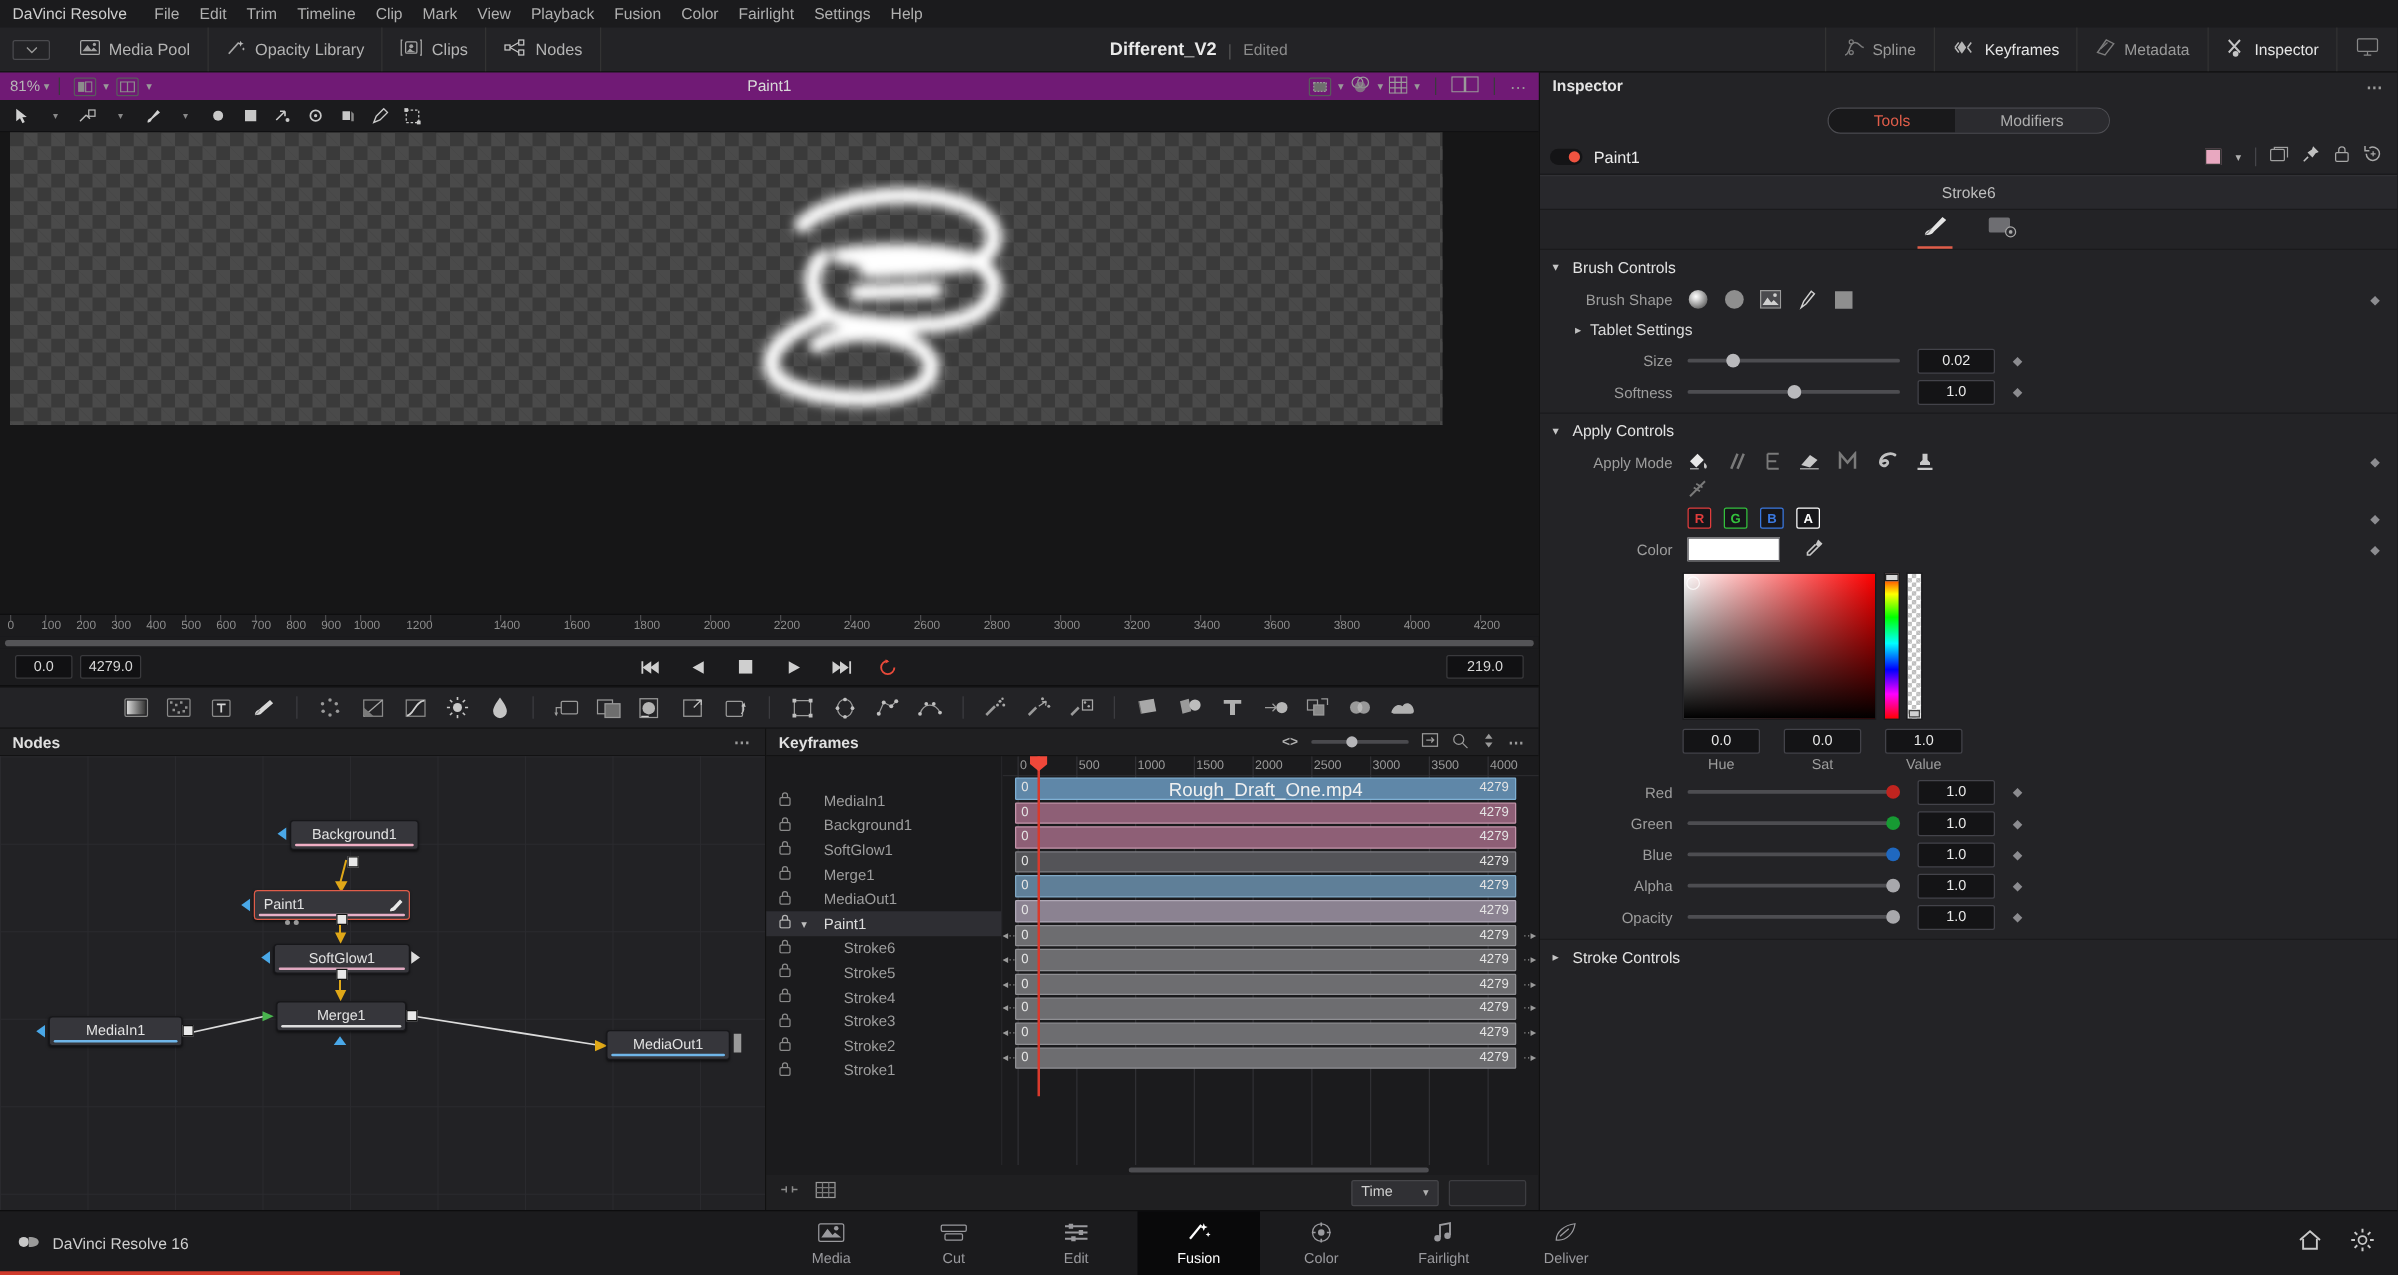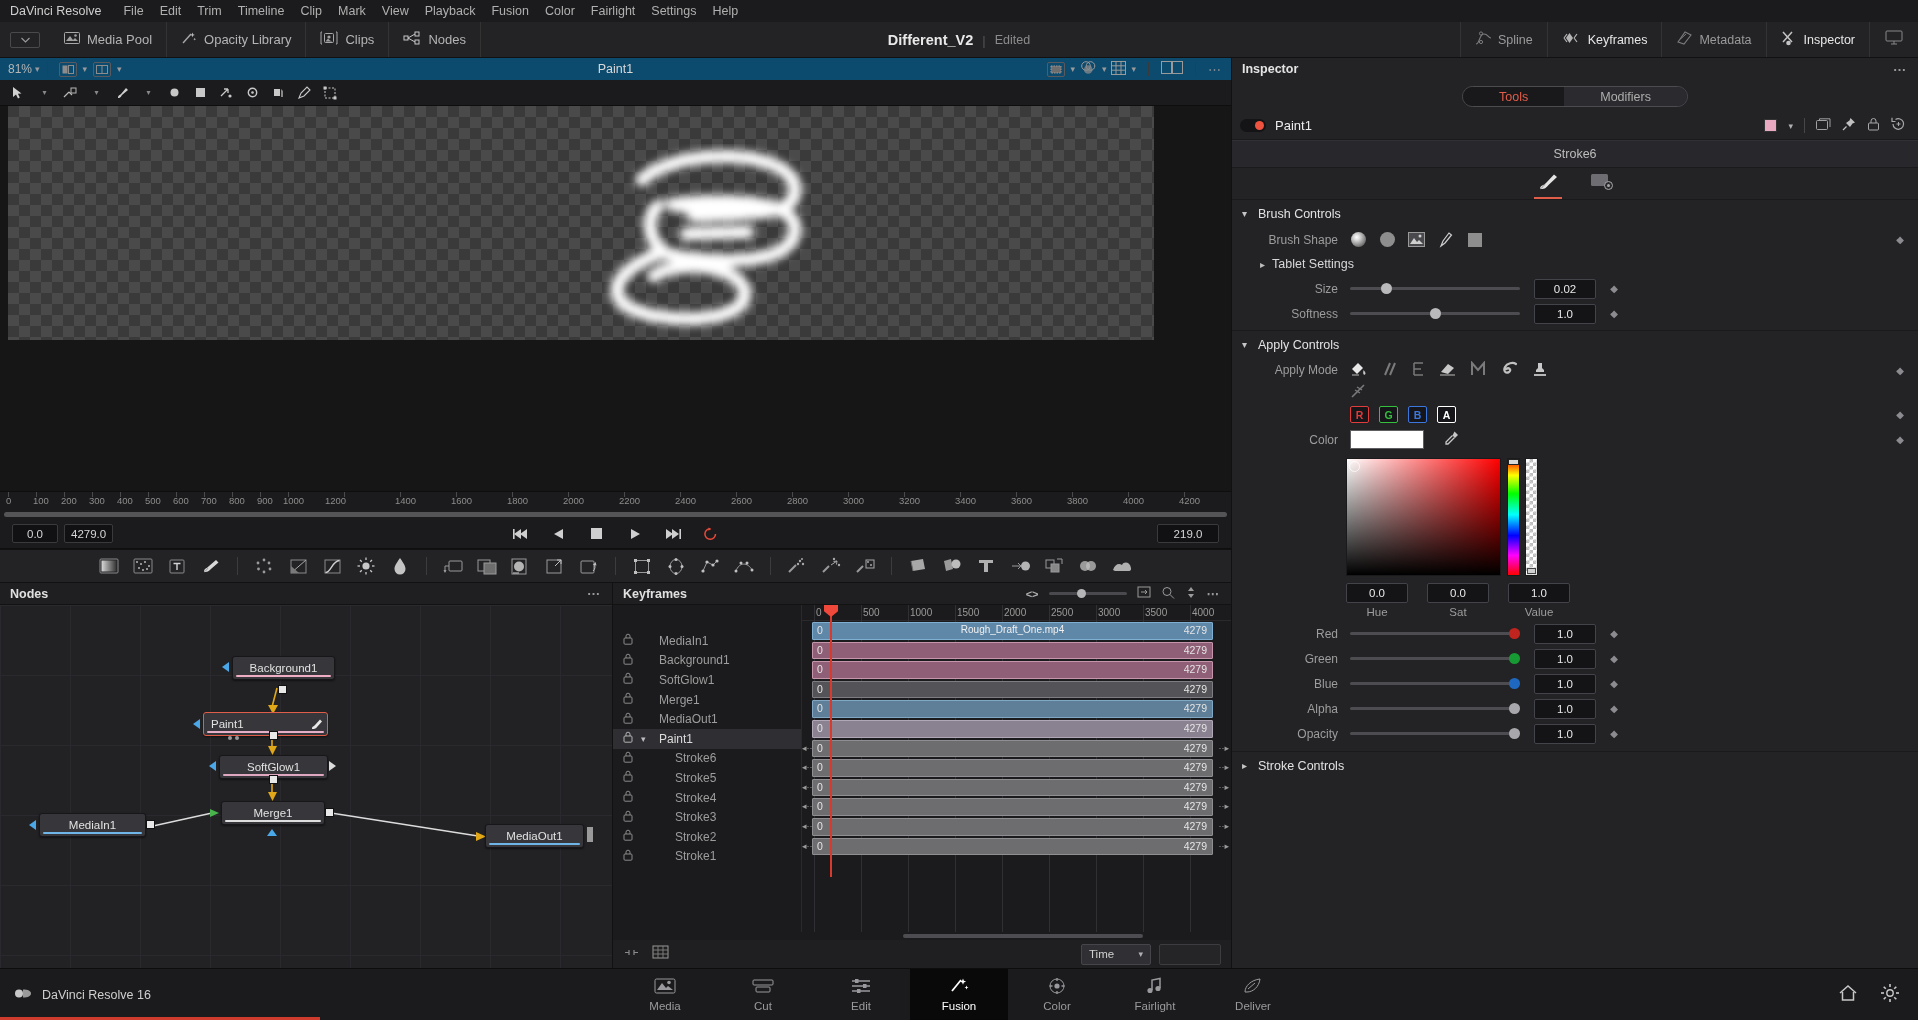--- a/index.html
+++ b/index.html
@@ -52,21 +52,21 @@
   .tt-rbtn.active { color: #e6e6e6; }
   .tt-rbtn svg { opacity: .85; }
 
   
   .body { flex: 1; display: flex; min-height: 0; }
   .leftcol { width: 1231px; display: flex; flex-direction: column; min-width: 0; background:#1b1b1d; }
   .rightcol { width: 687px; display: flex; flex-direction: column; background: #232326; border-left: 1px solid #111; }
 
   
   .viewer-head {
-    height: 22px; background: #0c4a6e; display: flex; align-items: center;
+    height: 22px; background: #701a75; display: flex; align-items: center;
     position: relative; flex: 0 0 22px; font-size: 12px;
   }
   .vh-zoom { display:flex; align-items:center; gap:3px; padding-left:8px; color:#b6b6b6; font-size:12px;}
   .vh-sep { width:1px; height:14px; background:#3a3a3d; margin:0 7px; }
   .vh-icons { display:flex; align-items:center; gap:6px; padding-left:4px; }
   .vh-title {
     position:absolute; left:0; right:0; text-align:center; font-size:12.5px; color:#d8d8d8;
   }
   .vh-right { margin-left:auto; display:flex; align-items:center; gap:5px; padding-right:8px; }
   .icbox { width:18px; height:15px; border:1px solid #5a5a5e; border-radius:2px; display:flex;align-items:center;justify-content:center;}
@@ -171,21 +171,21 @@
   .kf-ruler { height:16px; position:relative; background:#1b1b1d; border-bottom:1px solid #2a2a2d;}
   .kf-ruler .t { position:absolute; top:2px; font-size:10px; color:#9a9a9a;}
   .kf-ruler .vline { position:absolute; top:0; bottom:-1000px; width:1px; background:#303034;}
   .kftracks { position:relative; padding-top:0px; }
   .kfrow {
     height:19.6px; position:relative; display:flex; align-items:center;
   }
   .kfbar { position:absolute; left:10px; right:18px; top:1px; bottom:1px; border:1px solid; border-radius:1px; }
   .kfbar .lz { position:absolute; left:4px; top:1px; font-size:10.5px; color:#e4e4e4;}
   .kfbar .rz { position:absolute; right:5px; top:1px; font-size:10.5px; color:#e4e4e4;}
-  .kfbar .clipname { position:absolute; left:50%; transform:translateX(-50%); top:1px; font-size:10px; color:#f0f0f0;text-align:center;}
+  .kfbar .clipname { position:absolute; left:50%; transform:translateX(-50%); top:1px; font-size:15px; color:#f0f0f0;text-align:center;}
   .kfarrowL { position:absolute; left:0px; top:4px; font-size:9px; color:#9a9a9a;}
   .kfarrowR { position:absolute; right:2px; top:4px; font-size:9px; color:#9a9a9a;}
   .playhead { position:absolute; top:0; bottom:0; width:1.5px; background:#d83a2d; z-index:5;}
   .playhead .knob { position:absolute; top:-1px; left:-6px; width:14px; height:13px; background:#f0483a;
      clip-path: polygon(0 0, 100% 0, 100% 55%, 50% 100%, 0 55%); }
   .kf-foot { height:28px; background:#1f1f21; display:flex; align-items:center; gap:12px; padding:0 10px; flex:0 0 28px;}
   .kf-foot .right { margin-left:auto; display:flex; align-items:center; gap:8px;}
   .dropdown {
     background:#303034; border:1px solid #46464a; border-radius:2px; height:21px; min-width:70px;
     display:flex; align-items:center; justify-content:space-between; padding:0 7px; font-size:11.5px; color:#d0d0d0; gap:8px;

